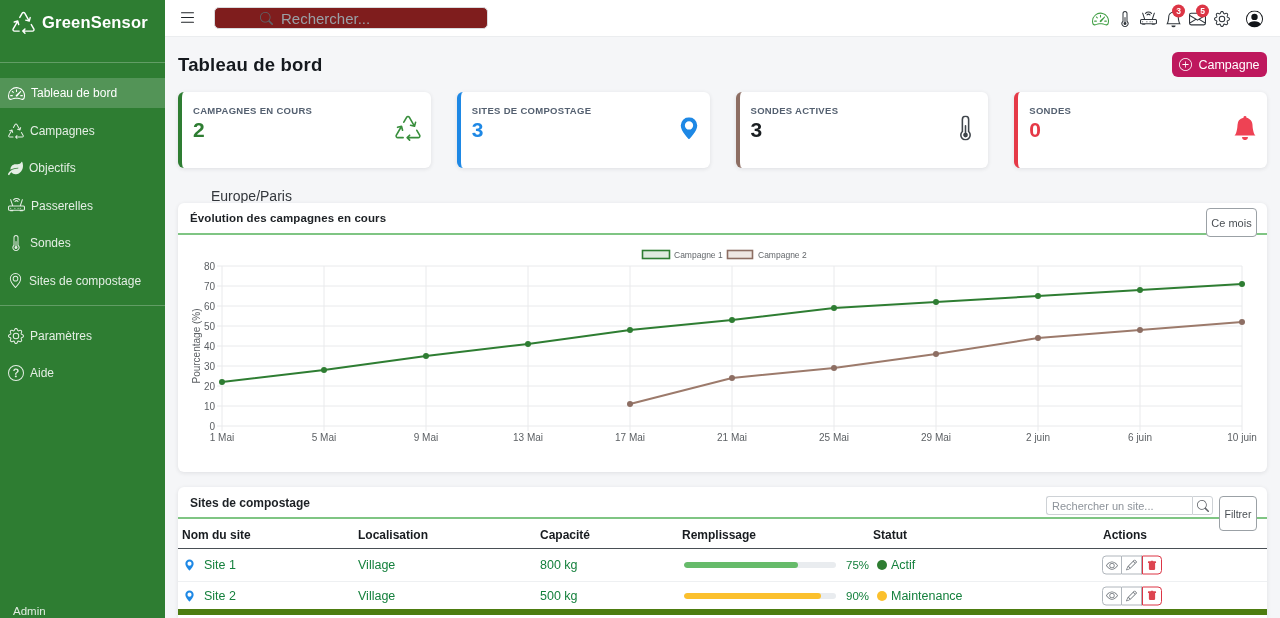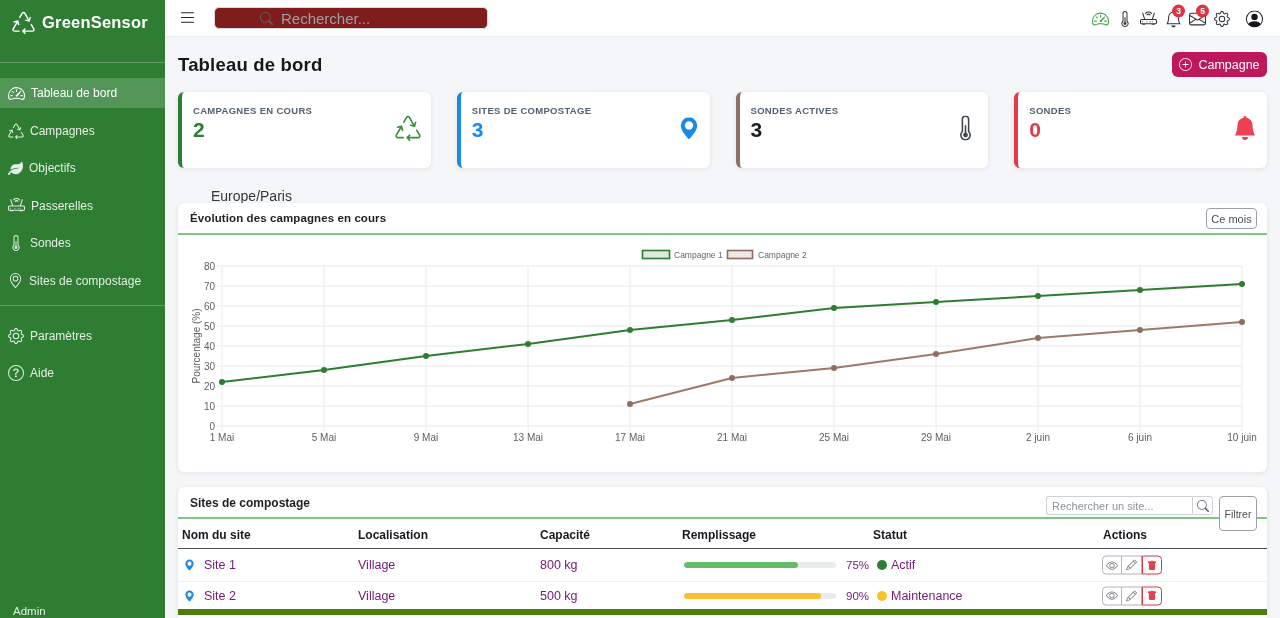--- a/index.html
+++ b/index.html
@@ -42,34 +42,34 @@
 .card .lbl { font-size:9.5px; font-weight:bold; color:#546070; letter-spacing:.3px; }
 .card .val { font-size:21px; font-weight:bold; margin-top:2px; }
 .card .cicon { position:absolute; right:10px; top:50%; transform:translateY(-58%); }
 
 .tz { position:absolute; left:14px; top:151px; font-size:14px; color:#33373c;padding-left:32px; }
 
 
 .chartcard { position:absolute; left:13px; top:166px; width:1089px; height:269px; background:#fff; border-radius:6px; box-shadow:0 1px 4px rgba(25,30,40,.10); }
 .chead { height:32px; border-bottom:2px solid #7fc583; position:relative; }
 .chead h2 { font-size:11.5px; font-weight:bold; color:#1d2125; position:absolute; left:12px; top:9px; letter-spacing:.1px; }
-.btn-mois { position:absolute; right:10px; top:5px; width:51px; height:21px; border:1px solid #9ba1a6; border-radius:4px; background:#fff; color:#4a4f54; font-size:11px; display:flex; align-items:center; justify-content:center; }
+.btn-mois { position:absolute; right:10px; top:5px; width:51px; height:29px; border:1px solid #9ba1a6; border-radius:4px; background:#fff; color:#4a4f54; font-size:11px; display:flex; align-items:center; justify-content:center; }
 
 
 .tablecard { position:absolute; left:13px; top:450px; width:1089px; height:131px; background:#fff; border-radius:6px 6px 0 0; box-shadow:0 1px 4px rgba(25,30,40,.10); }
 .thead { height:32px; border-bottom:2px solid #7fc583; position:relative; }
 .thead h2 { font-size:12px; font-weight:bold; color:#1d2125; position:absolute; left:12px; top:9px; }
 .tsearch { position:absolute; left:868px; top:9px; width:146px; height:19px; border:1px solid #ced2d6; border-right:none; border-radius:3px 0 0 3px; display:flex; align-items:center; }
 .tsearch span { color:#8d939a; font-size:11px; margin-left:5px; }
 .tsearch-btn { position:absolute; left:1014px; top:9px; width:21px; height:19px; border:1px solid #ced2d6; border-radius:0 3px 3px 0; display:flex; align-items:center; justify-content:center; background:#fff; }
 .btn-filtrer { position:absolute; left:1041px; top:9px; width:38px; height:35px; border:1px solid #9ba1a6; border-radius:4px; background:#fff; color:#4a4f54; font-size:10.5px; display:flex; align-items:center; justify-content:center; }
 
 .trow { position:absolute; left:0; width:1089px; }
 .th { font-weight:bold; font-size:12px; color:#181c20; }
-.td { font-size:12.5px; color:#701a75; }
+.td { font-size:12.5px; color:#15803d; }
 .cell { position:absolute; top:50%; transform:translateY(-50%); white-space:nowrap; display:flex; align-items:center; }
 .hdr-row { top:34px; height:28px; border-bottom:1.5px solid #494f55; }
 .row1 { top:62px; height:33px; border-bottom:1px solid #eef0f2; }
 .row2 { top:95px; height:33px; border-bottom:6px solid #4d7c0f; }
 .pbar { width:152px; height:6px; border-radius:3px; background:#e9ecef; overflow:hidden; }
 .pbar i { display:block; height:6px; border-radius:3px; }
 .dot { width:10px; height:10px; border-radius:50%; display:inline-block; margin-right:4px; }
 .agroup { display:flex; }
 .abtn { width:20px; height:19px; border:1px solid #b0b6bc; display:flex; align-items:center; justify-content:center; background:#fff; }
 .abtn.first { border-radius:4px 0 0 4px; }

